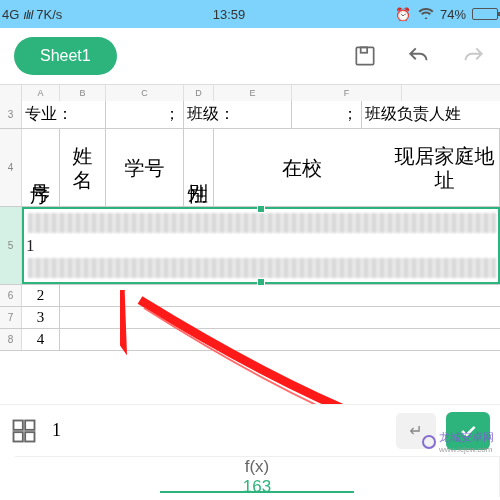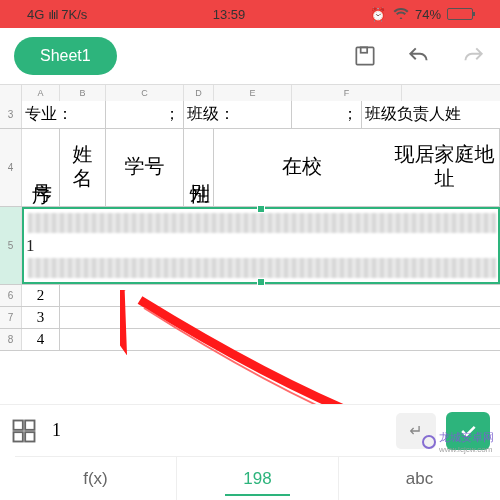--- a/index.html
+++ b/index.html
@@ -1,44 +1,44 @@
 <!DOCTYPE html>
 <html><head>
   <meta charset="utf-8">
   <style>
     * { margin: 0; padding: 0; box-sizing: border-box; }
     body { font-family: sans-serif; background: #fff; width: 500px; height: 500px; overflow: hidden; position: relative; }
     
     
-    .status-bar { height: 28px; background: #ef4444; display: flex; align-items: center; padding: 0 27px; font-size: 13px; color: #333; }
+    .status-bar { height: 28px; background: #7dd3fc; display: flex; align-items: center; padding: 0 2px; font-size: 13px; color: #333; }
     .status-left { display: flex; align-items: center; gap: 4px; }
     .status-center { flex: 1; text-align: center; font-weight: 500; }
     .status-right { display: flex; align-items: center; gap: 6px; }
-    .signal { letter-spacing: -1px; }
+    .signal { letter-spacing: -1px; font-style: italic; }
     .battery-outline { display: inline-block; width: 26px; height: 12px; border: 1px solid #555; border-radius: 2px; position: relative; }
     .battery-outline::after { content: ''; position: absolute; right: -3px; top: 3px; width: 2px; height: 4px; background: #555; }
     .battery-fill { height: 100%; width: 74%; background: #555; }
     
     
     .toolbar { height: 56px; display: flex; align-items: center; padding: 0 14px; gap: 28px; }
     .sheet-tab { background: #2db47c; color: #fff; border-radius: 22px; padding: 10px 26px; font-size: 16px; }
     .tool-spacer { flex: 1; }
     .tool-icon { color: #6b6b6b; display: flex; align-items: center; justify-content: center; }
     .tool-icon svg { width: 26px; height: 26px; }
     .tool-icon.disabled { color: #c8c8c8; }
     
     
     .sheet-area { position: relative; border-top: 1px solid #ddd; }
     .col-headers { display: flex; height: 16px; background: #f7f7f7; font-size: 9px; color: #888; }
     .rownum-col { width: 22px; border-right: 1px solid #ddd; }
     .col-h { border-right: 1px solid #e0e0e0; text-align: center; line-height: 16px; }
     
     .row { display: flex; border-bottom: 1px solid #ccc; }
     .rownum { width: 22px; background: #f7f7f7; border-right: 1px solid #ddd; font-size: 10px; color: #888; display: flex; align-items: center; justify-content: center; }
-    .cell { border-right: 1px solid #ccc; padding: 4px 3px; font-size: 15px; display: flex; align-items: center; justify-content: center; font-family: Liberation Mono, monospace; }
+    .cell { border-right: 1px solid #ccc; padding: 4px 3px; font-size: 15px; display: flex; align-items: center; justify-content: center; font-family: Liberation Serif, serif; }
     
     .row-label { height: 28px; }
     .row-label .cell { font-size: 16px; justify-content: flex-start; }
     .row-header2 { height: 78px; }
     .row-header2 .cell { writing-mode: horizontal-tb; text-align: center; line-height: 1.2; font-size: 20px; }
     .vtext { writing-mode: vertical-rl; }
     
     .row-data { height: 78px; position: relative; }
     .row-data.selected .rownum { background: #2db47c33; }
     .selection-box { position: absolute; left: 22px; right: 0; top: 0; bottom: 0; border: 2px solid #2db47c; pointer-events: none; }
@@ -55,21 +55,21 @@
     .arrow { position: absolute; left: 120px; top: 290px; pointer-events: none; }
     
     
     .formula-bar { position: absolute; bottom: 44px; left: 0; right: 0; height: 52px; display: flex; align-items: center; padding: 0 10px; gap: 10px; background: #fff; border-top: 1px solid #eee; }
     .grid-icon { width: 28px; height: 28px; }
     .formula-input { flex: 1; font-size: 18px; font-family: serif; padding: 6px 4px; border: none; outline: none; }
     .enter-btn { width: 40px; height: 36px; background: #f1f1f1; border-radius: 5px; display: flex; align-items: center; justify-content: center; color: #888; }
     .confirm-btn { width: 44px; height: 38px; background: #2db47c; border-radius: 6px; display: flex; align-items: center; justify-content: center; color: #fff; }
     
     
-    .kbd-tabs { position: absolute; bottom: 0; left: 15px; right: 0; height: 44px; display: flex; background: #fff; border-top: 1px solid #eee; }
+    .kbd-tabs { position: absolute; bottom: 0; left: 15px; right: 0; height: 44px; display: flex; background: #fff; border-top: 1px solid #eee; flex-direction: column; }
     .kbd-tab { flex: 1; display: flex; align-items: center; justify-content: center; font-size: 17px; color: #666; border-right: 1px solid #eee; }
     .kbd-tab.active { color: #2db47c; position: relative; }
     .kbd-tab.active::after { content: ''; position: absolute; bottom: 4px; left: 30%; right: 30%; height: 2px; background: #2db47c; }
     
     
     .watermark { position: absolute; right: 6px; bottom: 46px; display: flex; align-items: center; gap: 3px; font-size: 11px; color: #7a5fcf; opacity: 0.9; }
     .watermark .wbadge { width: 14px; height: 14px; border: 2px solid #7a5fcf; border-radius: 50%; position: relative; }
   </style>
 </head>
 <body>
@@ -199,21 +199,21 @@
   <div class="enter-btn">↵</div>
   <div class="confirm-btn">
     <svg width="20" height="20" viewBox="0 0 24 24" fill="none" stroke="#fff" stroke-width="3">
         <path d="M5 12l5 5L20 7"></path>
       </svg>
   </div>
 </div>
 
 <div class="kbd-tabs">
   <div class="kbd-tab">f(x)</div>
-  <div class="kbd-tab active">198</div>
+  <div class="kbd-tab active">163</div>
   <div class="kbd-tab" style="border-right:none">abc</div>
 </div>
 
 <div class="watermark">
   <span class="wbadge"></span>
   <div>
     <div>龙城安卓网</div>
     <div style="font-size:8px;color:#999">www.lcjcw.com</div>
   </div>
 </div>

